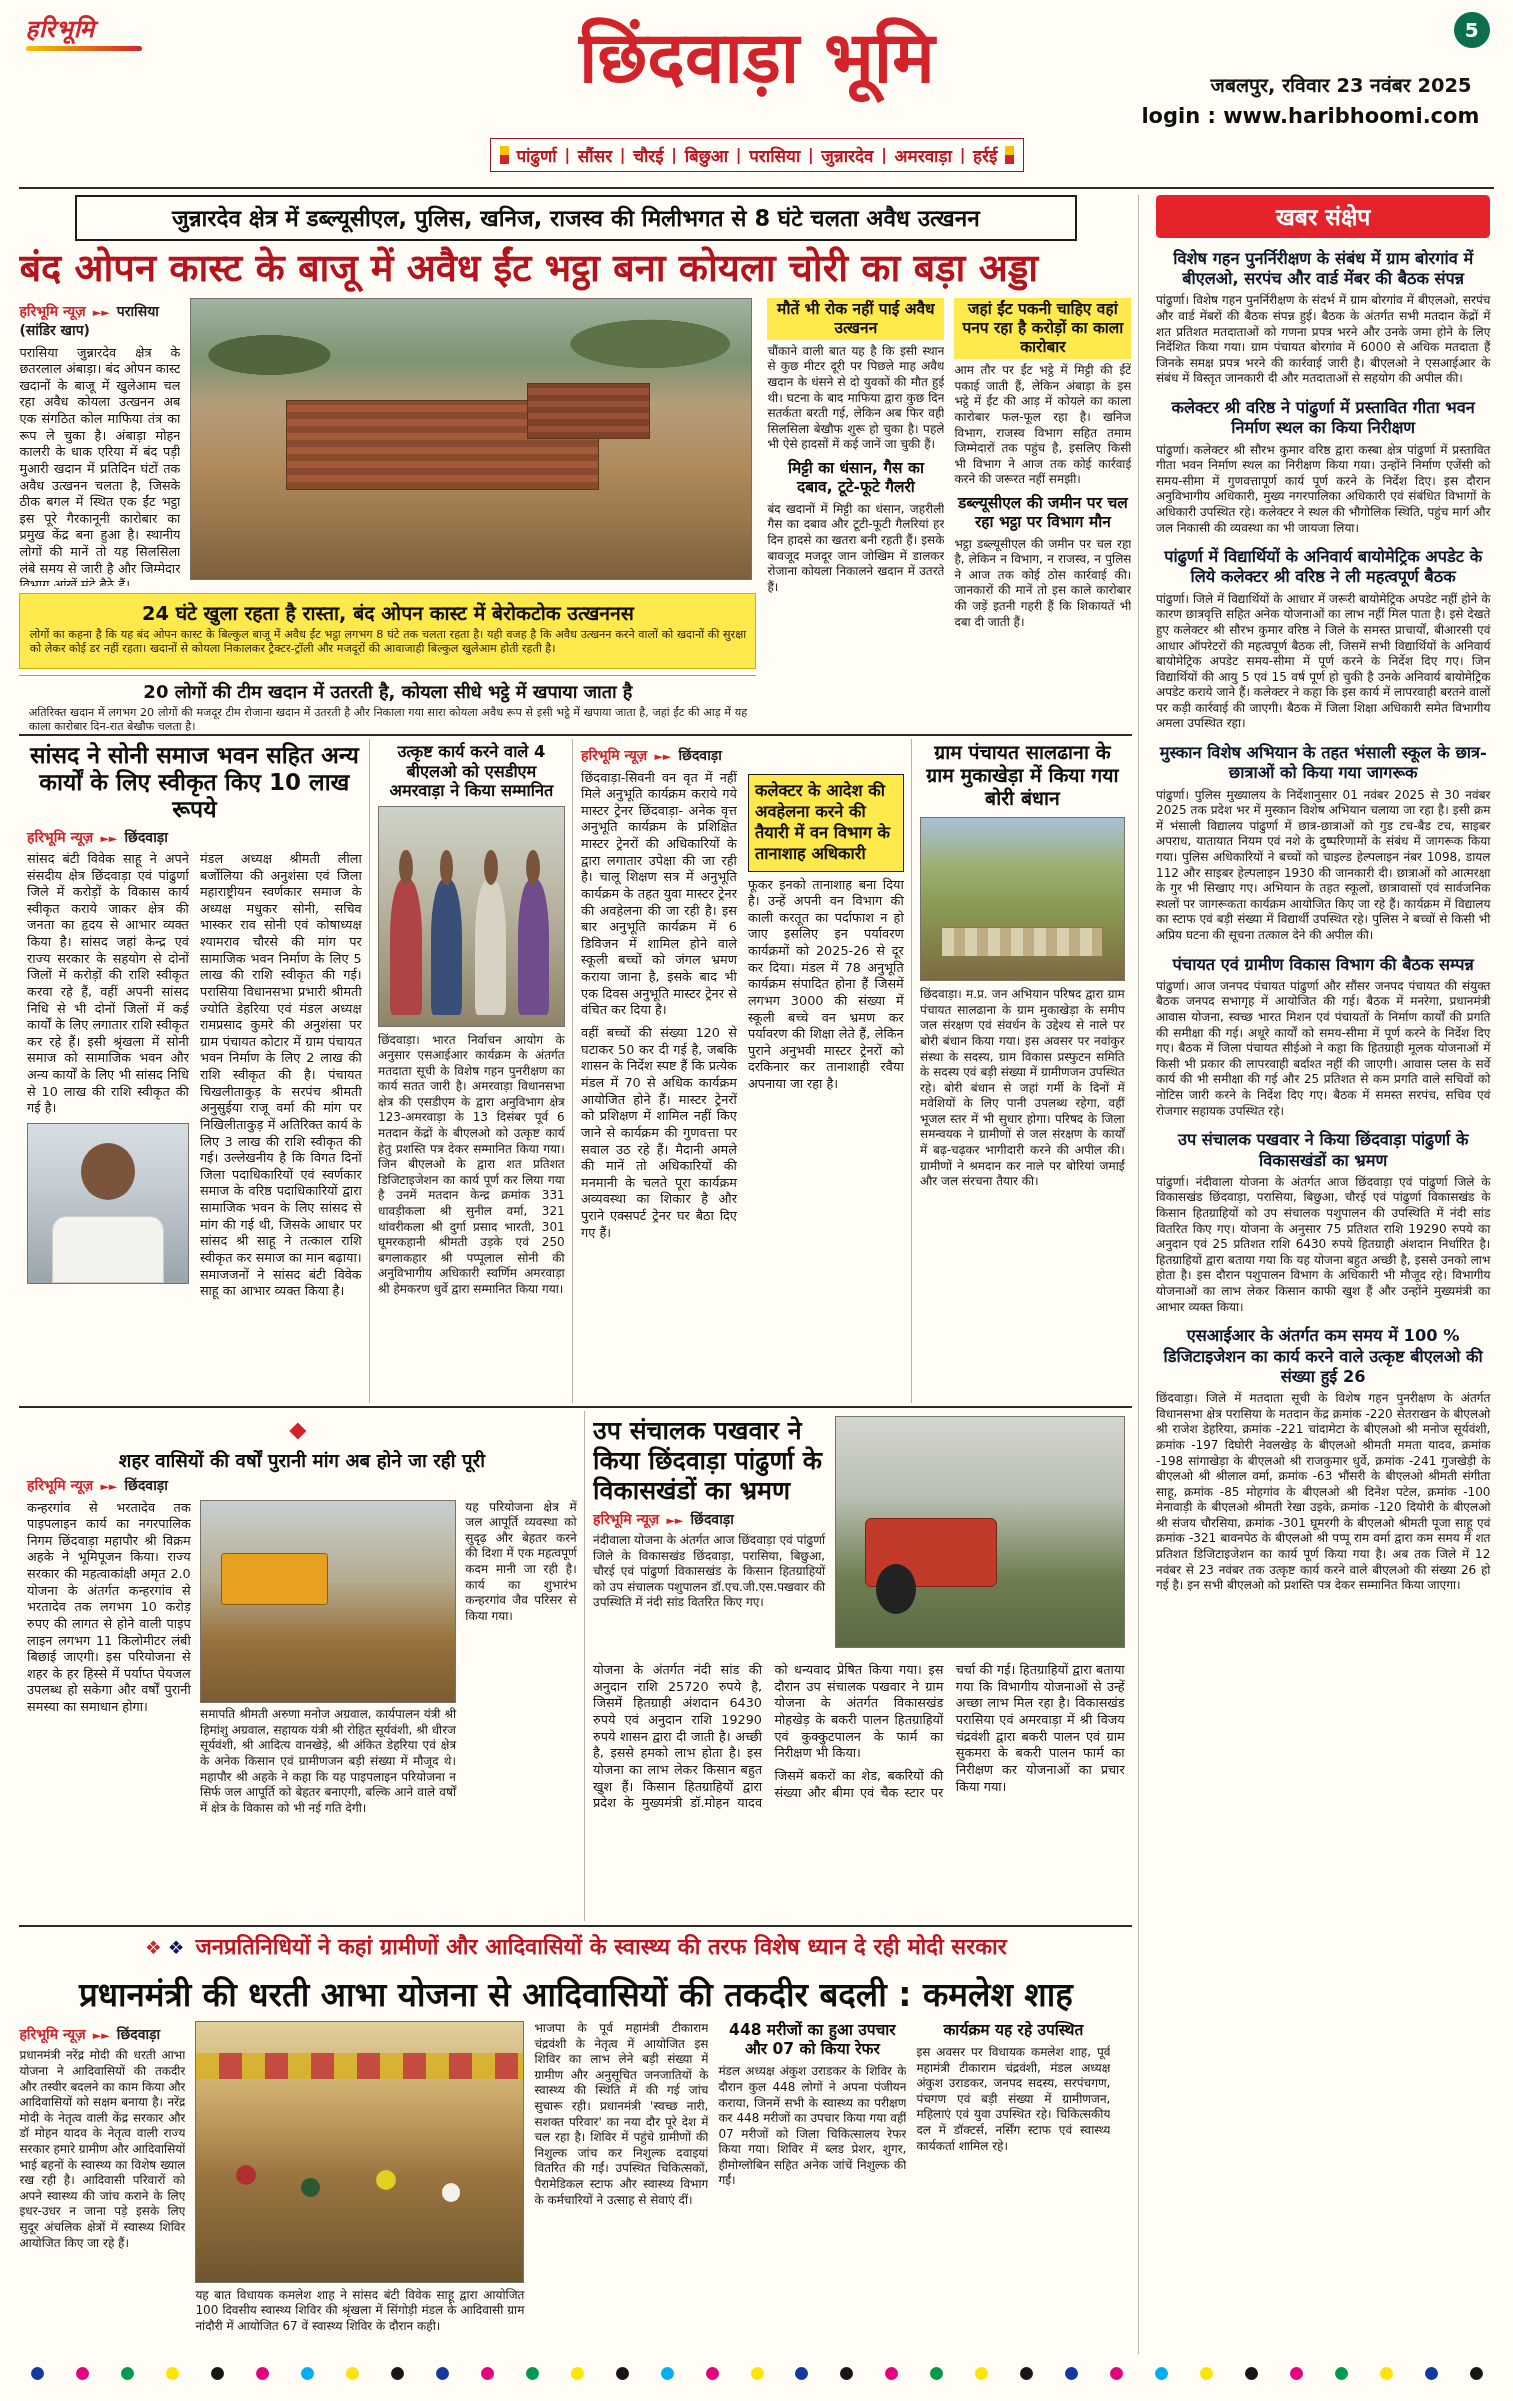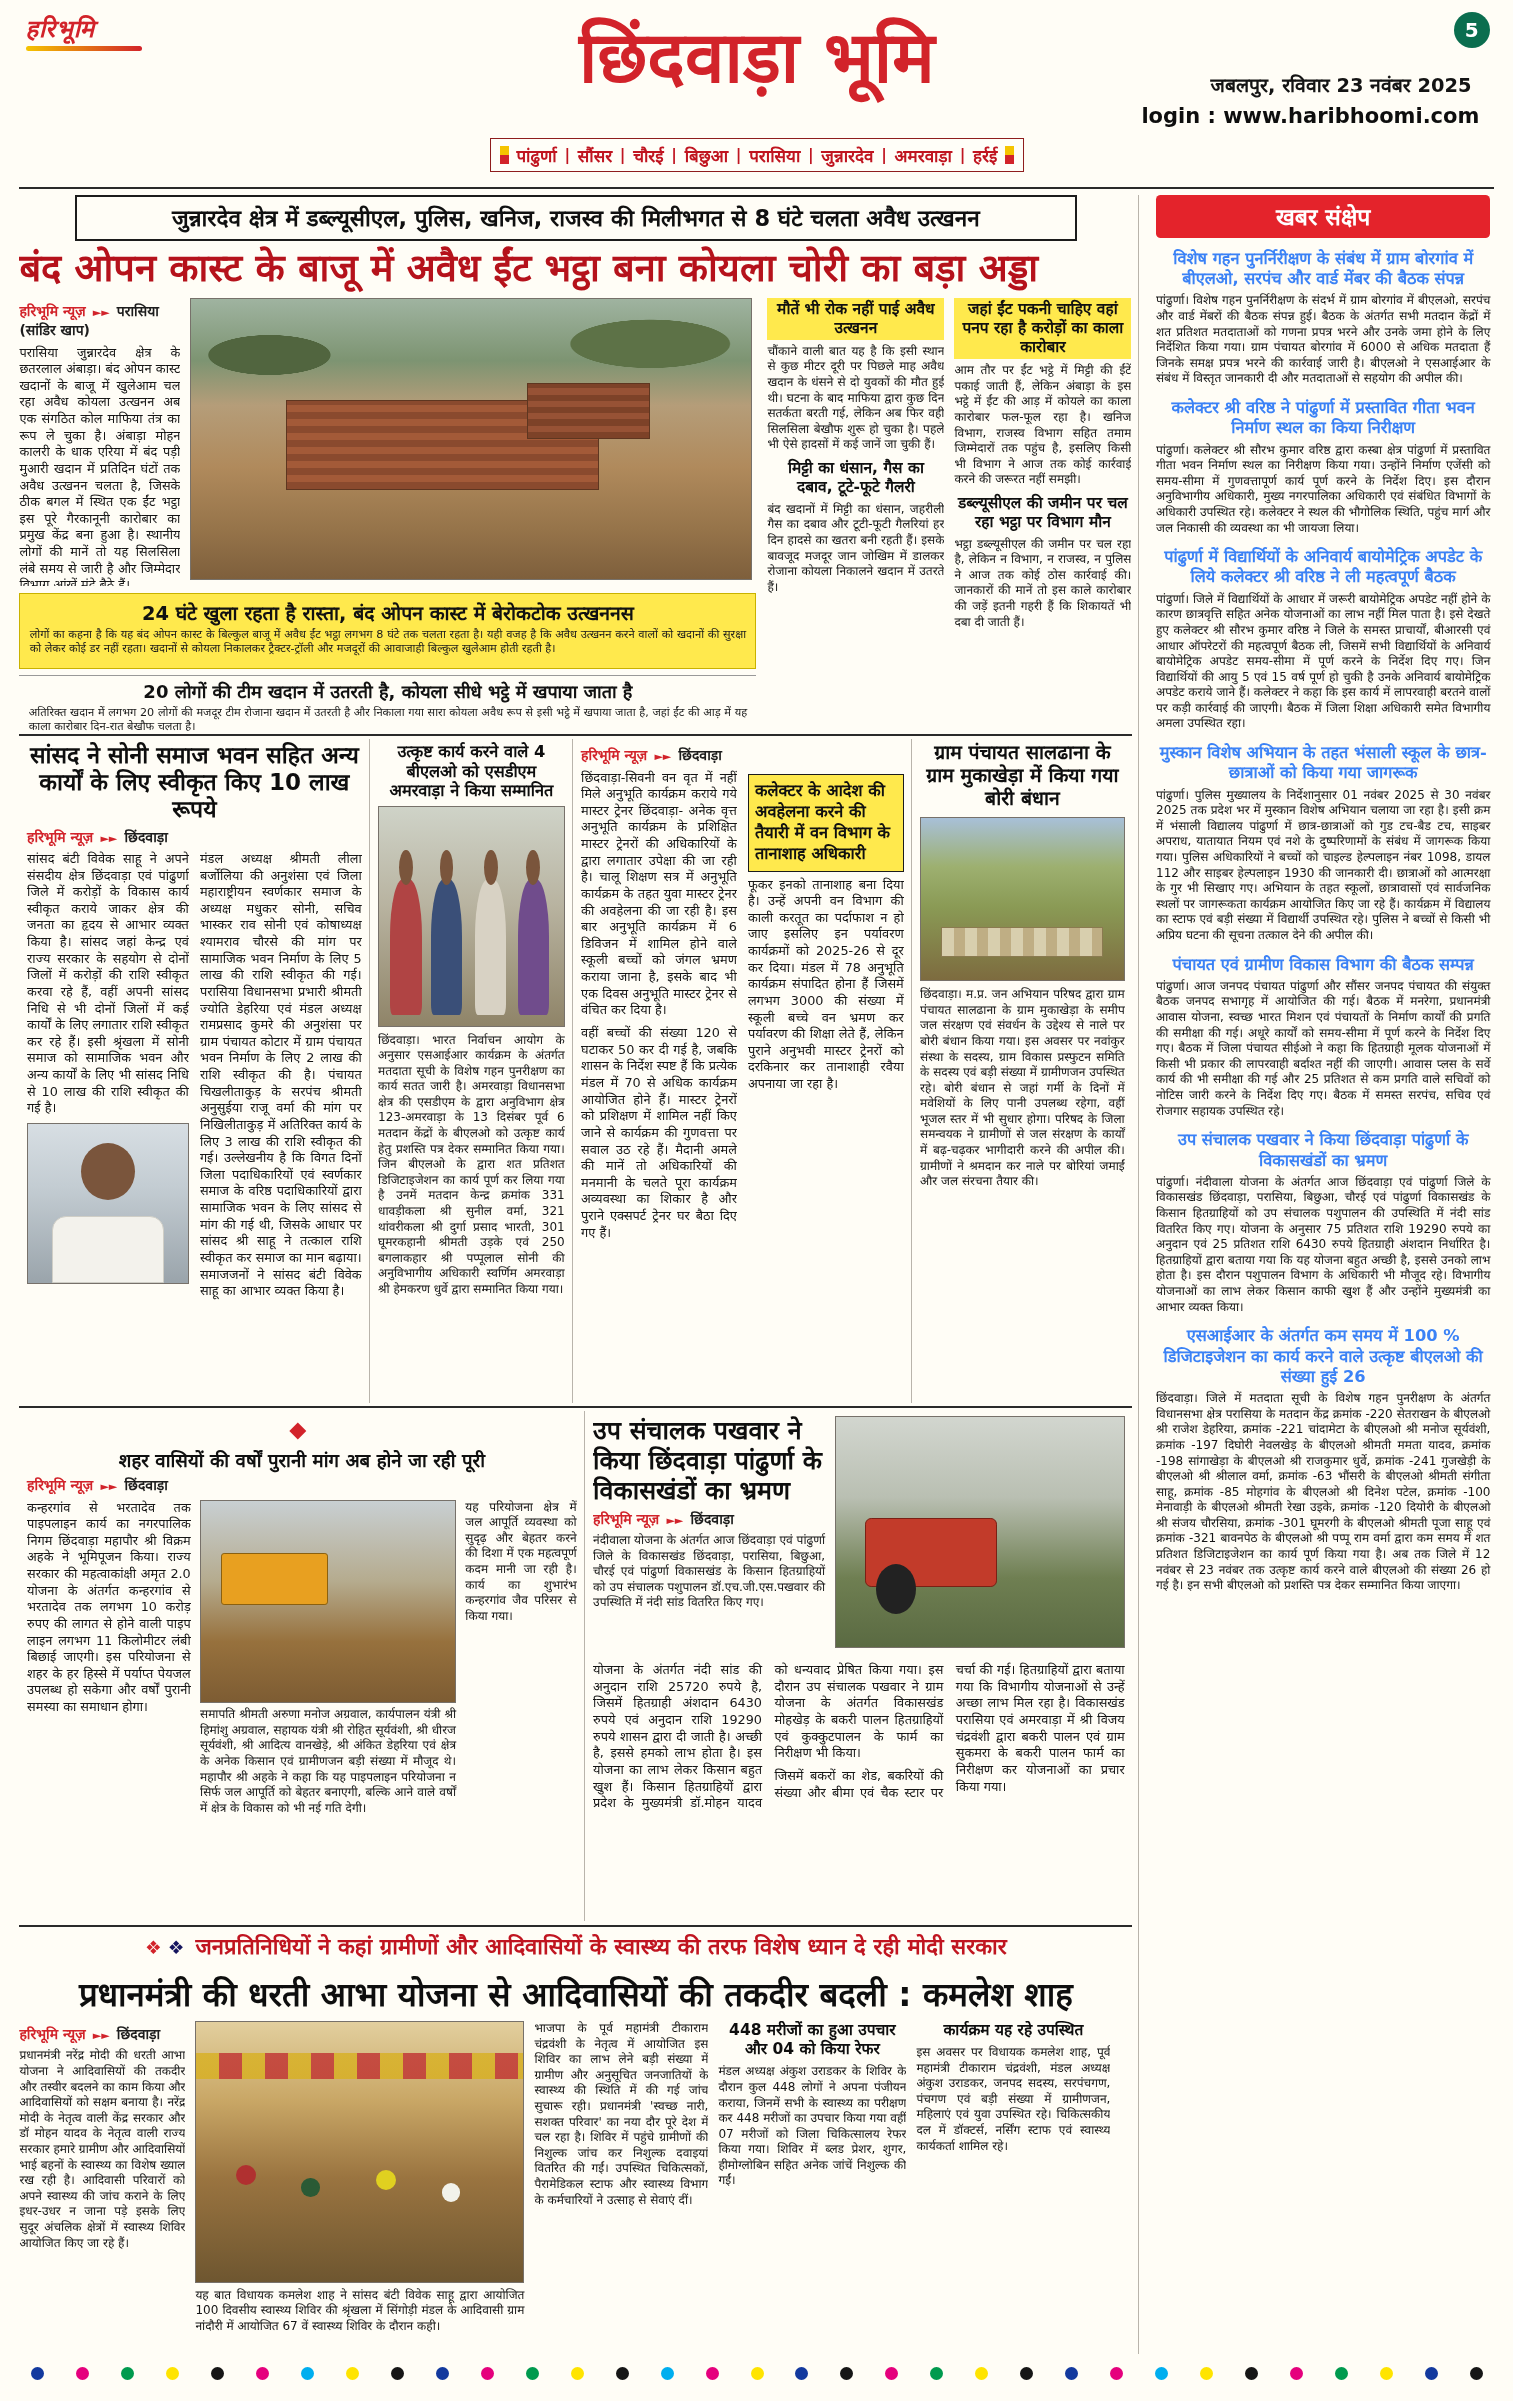--- a/index.html
+++ b/index.html
@@ -130,21 +130,21 @@
   .pm-c4 { width:188px; overflow:hidden; }
   .pm-c5 { width:194px; overflow:hidden; }
   .pm-subhead { font-size:15.5px; font-weight:bold; line-height:1.25; text-align:center; margin-bottom:4.6px; color:#0e0e0e; }
   .pm-under { margin-top:4.6px; }
 
   
   .sidebar { position:absolute; top:195px; left:1145px; width:350px; height:2159px; overflow:hidden; padding:0 4.6px 0 11px; }
   .vrule-sb { left:1138px; top:195px; height:2159px; }
   .sb-header { background:#e4232b; color:#fff; font-size:23px; font-weight:bold; text-align:center; padding:5.4px 0; border-radius:4.6px; }
   .sb-story { margin-top:11px; }
-  .sb-title { font-size:16.3px; font-weight:bold; color:#3b82f6; line-height:1.25; text-align:center; margin-bottom:3.9px; }
+  .sb-title { font-size:16.3px; font-weight:bold; color:#0f172a; line-height:1.25; text-align:center; margin-bottom:3.9px; }
   .sb-body { font-size:12px; line-height:1.3; text-align:justify; color:#151515; }
 
   
   .colorbar { position:absolute; top:2367px; left:31px; width:1452px; display:flex; justify-content:space-between; align-items:center; }
   .dot { width:13px; height:13px; border-radius:50%; display:inline-block; }
 </style>
 </head>
 <body>
 
 <div class="page">
@@ -359,21 +359,21 @@
           <i class="dotp dp2"></i>
           <i class="dotp dp3"></i>
           <i class="dotp dp4"></i>
         </div>
         <p class="bt sm pm-under">यह बात विधायक कमलेश शाह ने सांसद बंटी विवेक साहू द्वारा आयोजित 100 दिवसीय स्वास्थ्य शिविर की श्रृंखला में सिंगोड़ी मंडल के आदिवासी ग्राम नांदौरी में आयोजित 67 वें स्वास्थ्य शिविर के दौरान कही।</p>
       </div>
       <div class="pm-c3">
         <p class="bt sm">भाजपा के पूर्व महामंत्री टीकाराम चंद्रवंशी के नेतृत्व में आयोजित इस शिविर का लाभ लेने बड़ी संख्या में ग्रामीण और अनुसूचित जनजातियों के स्वास्थ्य की स्थिति में की गई जांच सुचारू रही। प्रधानमंत्री 'स्वच्छ नारी, सशक्त परिवार' का नया दौर पूरे देश में चल रहा है। शिविर में पहुंचे ग्रामीणों की निशुल्क जांच कर निशुल्क दवाइयां वितरित की गईं। उपस्थित चिकित्सकों, पैरामेडिकल स्टाफ और स्वास्थ्य विभाग के कर्मचारियों ने उत्साह से सेवाएं दीं।</p>
       </div>
       <div class="pm-c4">
-        <div class="pm-subhead">448 मरीजों का हुआ उपचार और 04 को किया रेफर</div>
+        <div class="pm-subhead">448 मरीजों का हुआ उपचार और 07 को किया रेफर</div>
         <p class="bt sm">मंडल अध्यक्ष अंकुश उराडकर के शिविर के दौरान कुल 448 लोगों ने अपना पंजीयन कराया, जिनमें सभी के स्वास्थ्य का परीक्षण कर 448 मरीजों का उपचार किया गया वहीं 07 मरीजों को जिला चिकित्सालय रेफर किया गया। शिविर में ब्लड प्रेशर, शुगर, हीमोग्लोबिन सहित अनेक जांचें निशुल्क की गईं।</p>
       </div>
       <div class="pm-c5">
         <div class="pm-subhead">कार्यक्रम यह रहे उपस्थित</div>
         <p class="bt sm">इस अवसर पर विधायक कमलेश शाह, पूर्व महामंत्री टीकाराम चंद्रवंशी, मंडल अध्यक्ष अंकुश उराडकर, जनपद सदस्य, सरपंचगण, पंचगण एवं बड़ी संख्या में ग्रामीणजन, महिलाएं एवं युवा उपस्थित रहे। चिकित्सकीय दल में डॉक्टर्स, नर्सिंग स्टाफ एवं स्वास्थ्य कार्यकर्ता शामिल रहे।</p>
       </div>
     </div>
   </section>
 
   <div class="vrule vrule-sb"></div>

